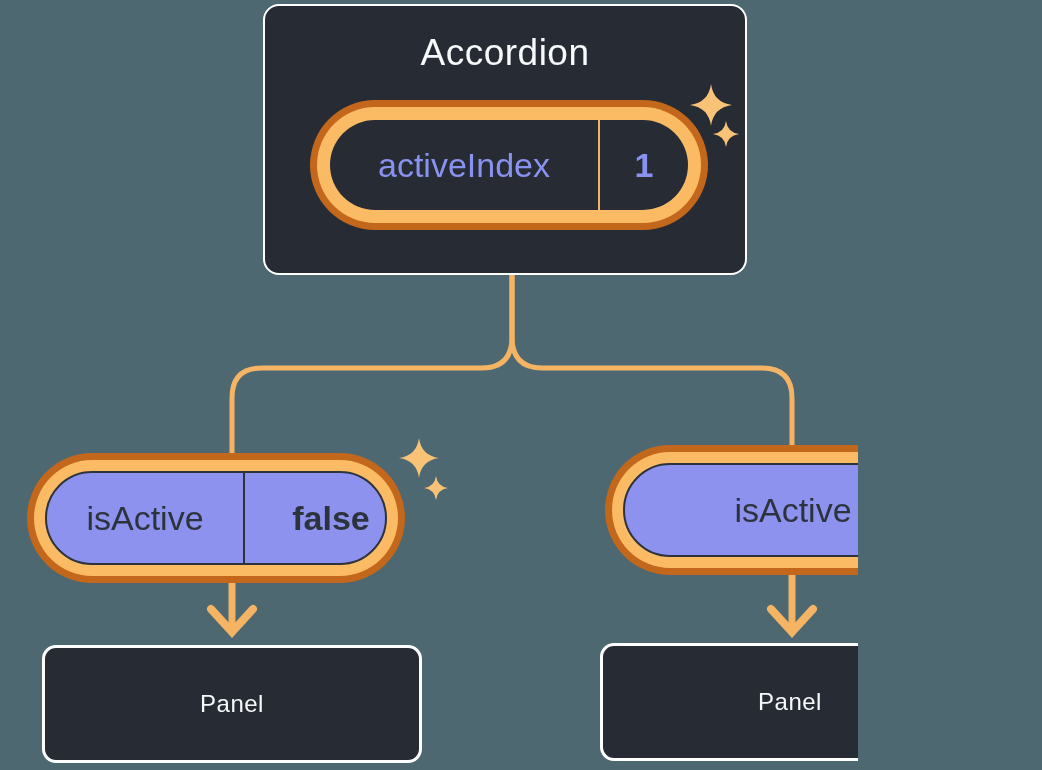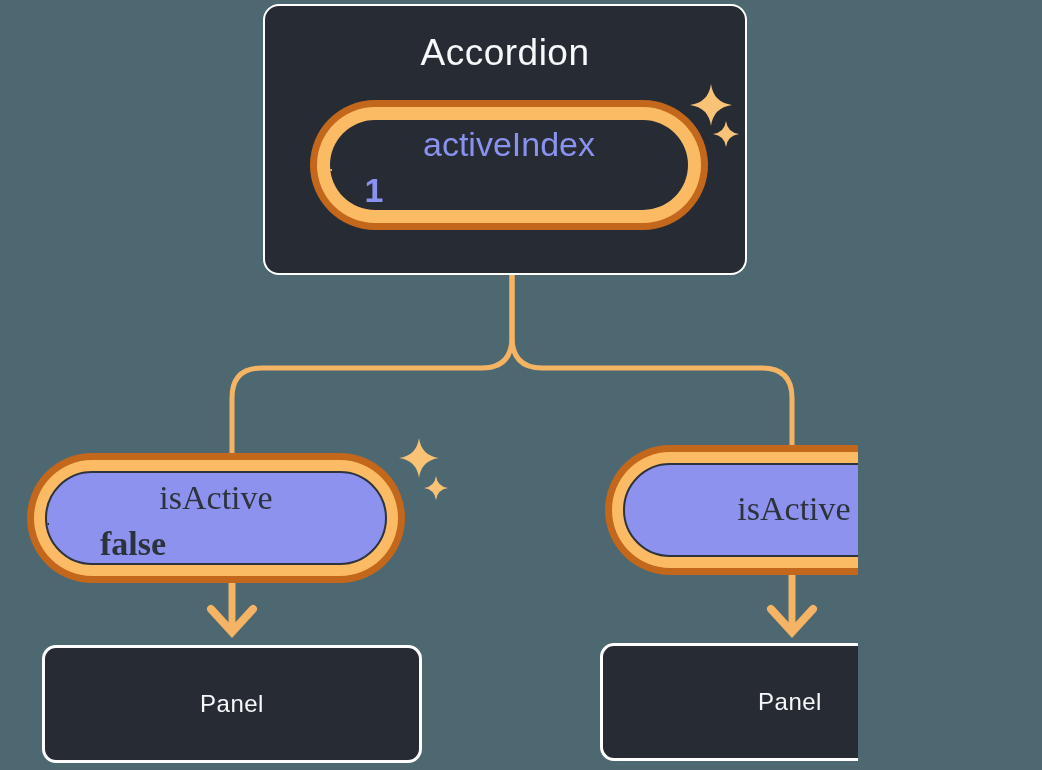--- a/index.html
+++ b/index.html
@@ -35,37 +35,37 @@
     font-size:37px;font-weight:500;letter-spacing:0.5px;
   }
 
   .pill-outer{
     position:absolute;background:var(--ring-outer);
     border-radius:999px;padding:7px;z-index:3;
   }
   .pill-mid{background:var(--ring-inner);border-radius:999px;height:100%;padding:13px;}
   .pill-mid.thin{padding:11px;}
   .pill-core{
-    border-radius:999px;height:100%;display:flex;align-items:stretch;overflow:hidden;flex-direction:column;
+    border-radius:999px;height:100%;display:flex;align-items:stretch;overflow:hidden;
   }
   .core-dark{background:var(--node-fill);}
   .core-purple{background:var(--prop-fill);border:2px solid var(--prop-text);}
   .pill-label{
     flex:1;display:flex;align-items:center;justify-content:center;
     font-size:34px;
   }
   .pill-value{
     display:flex;align-items:center;justify-content:center;
     font-size:34px;font-weight:700;
   }
   .pill-divider{width:2px;flex:0 0 2px;}
   .divider-light{background:var(--connector);}
   .divider-dark{background:var(--prop-text);}
   .state-colors{color:var(--state-text);}
-  .prop-colors{color:var(--prop-text);font-family:Liberation Serif, serif;}
+  .prop-colors{color:var(--prop-text);}
 
   .state-pill{left:45px;top:94px;width:398px;height:130px;position:absolute;}
   .state-pill .pill-value{width:88px;}
   .prop-pill-left{left:27px;top:453px;width:378px;height:130px;}
   .prop-pill-right{left:605px;top:445px;width:378px;height:130px;}
   .prop-pill-left .pill-value,.prop-pill-right .pill-value{width:140px;padding-left:32px;}
 
   .panel{
     background:var(--node-fill);
     border:3px solid var(--node-border);

